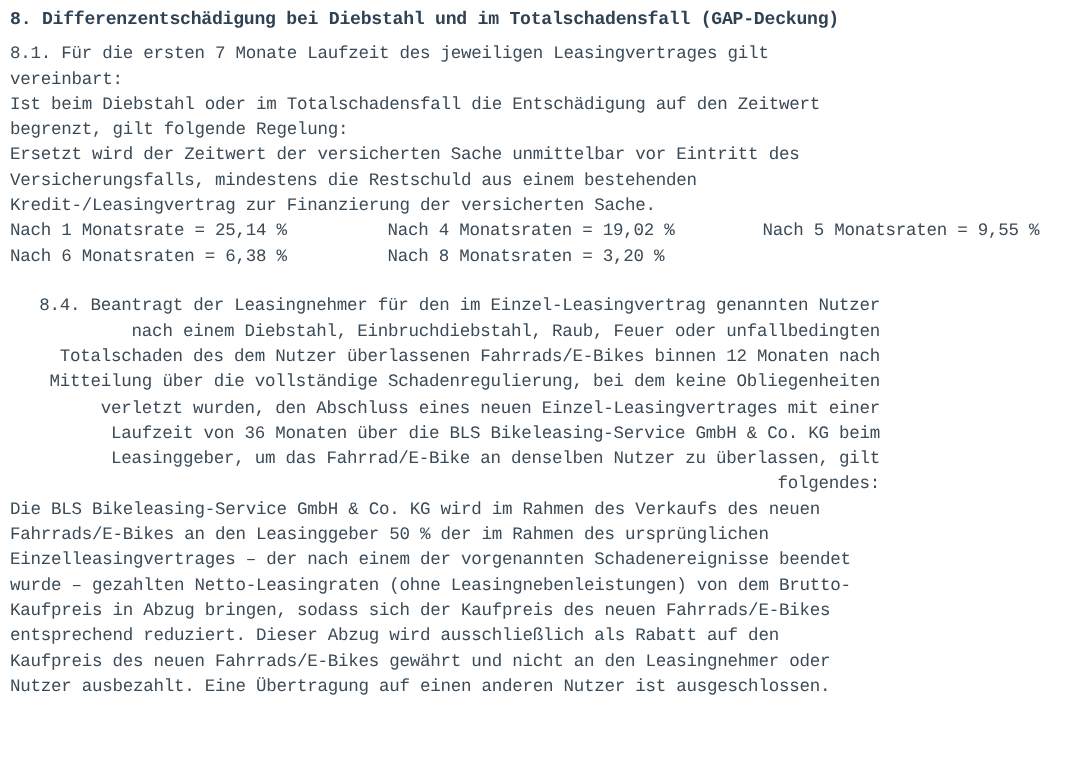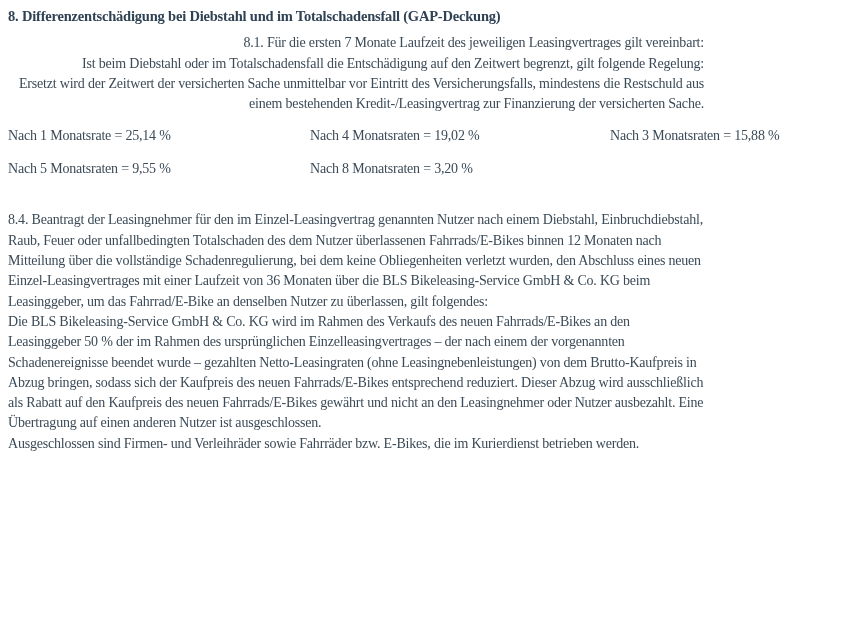--- a/index.html
+++ b/index.html
@@ -6,78 +6,76 @@
     margin: 0;
     padding: 0;
     background: #ffffff;
   }
   .doc {
     box-sizing: border-box;
     width: 712px;
     min-height: 622px;
     padding: 6px 8px 4px 8px;
     color: #3b4a57;
-    font-family: Liberation Serif, serif;
+    font-family: Liberation Mono, monospace;
     font-size: 14px;
     line-height: 20.3px;
     letter-spacing: -0.2px;
   }
   .doc h1 {
     margin: 0 0 7px 0;
     font-size: 14.5px;
     font-weight: 700;
     color: #2f4254;
     letter-spacing: -0.2px;
   }
   .doc p {
     margin: 0;
     white-space: pre-line;
   }
-  .p-81 { margin-bottom: 29px; text-align: right; }
+  .p-81 { margin-bottom: 29px; }
   .p-82 { margin-bottom: 14px; }
   .p-83 { margin-bottom: 5px; }
   .gap-table {
     display: grid;
     grid-template-columns: 302px 300px 1fr;
     column-gap: 0;
     row-gap: 0.7px;
     margin: 0 0 18px 0;
   }
   .gap-table .cell {
     white-space: nowrap;
-    margin-top: 12px;
   }
-  .p-84 { margin-bottom: 19px; }
+  .p-84 { margin-bottom: 19px; text-align: right; }
   .p-discount { margin-bottom: 23px; }
   .p-condition { margin-bottom: 16px; }
   .p-exclusion { margin-bottom: 0; }
 </style>
 </head>
 <body>
 
 <article class="doc">
 
   <h1>8. Differenzentschädigung bei Diebstahl und im Totalschadensfall (GAP-Deckung)</h1>
 
   <p class="p-81">8.1. Für die ersten 7 Monate Laufzeit des jeweiligen Leasingvertrages gilt vereinbart:
 Ist beim Diebstahl oder im Totalschadensfall die Entschädigung auf den Zeitwert begrenzt, gilt folgende Regelung:
 Ersetzt wird der Zeitwert der versicherten Sache unmittelbar vor Eintritt des Versicherungsfalls, mindestens die Restschuld aus einem bestehenden Kredit-/Leasingvertrag zur Finanzierung der versicherten Sache.</p>
 
 
 
   <div class="gap-table">
     <span class="cell">Nach 1 Monatsrate = 25,14 %</span>
     <span class="cell">Nach 4 Monatsraten = 19,02 %</span>
-    <span class="cell">Nach 3 Monatsraten = 15,88 %</span>
     <span class="cell">Nach 5 Monatsraten = 9,55 %</span>
+    <span class="cell">Nach 6 Monatsraten = 6,38 %</span>
     <span class="cell">Nach 8 Monatsraten = 3,20 %</span>
     <span class="cell"></span>
     <span class="cell"></span>
   </div>
 
   <p class="p-84">8.4. Beantragt der Leasingnehmer für den im Einzel-Leasingvertrag genannten Nutzer nach einem Diebstahl, Einbruchdiebstahl, Raub, Feuer oder unfallbedingten Totalschaden des dem Nutzer überlassenen Fahrrads/E-Bikes binnen 12 Monaten nach Mitteilung über die vollständige Schadenregulierung, bei dem keine Obliegenheiten verletzt wurden, den Abschluss eines neuen Einzel-Leasingvertrages mit einer Laufzeit von 36 Monaten über die BLS Bikeleasing-Service GmbH &amp; Co. KG beim Leasinggeber, um das Fahrrad/E-Bike an denselben Nutzer zu überlassen, gilt folgendes:</p>
 
   <p class="p-discount">Die BLS Bikeleasing-Service GmbH &amp; Co. KG wird im Rahmen des Verkaufs des neuen Fahrrads/E-Bikes an den Leasinggeber 50 % der im Rahmen des ursprünglichen Einzelleasingvertrages – der nach einem der vorgenannten Schadenereignisse beendet wurde – gezahlten Netto-Leasingraten (ohne Leasingnebenleistungen) von dem Brutto-Kaufpreis in Abzug bringen, sodass sich der Kaufpreis des neuen Fahrrads/E-Bikes entsprechend reduziert. Dieser Abzug wird ausschließlich als Rabatt auf den Kaufpreis des neuen Fahrrads/E-Bikes gewährt und nicht an den Leasingnehmer oder Nutzer ausbezahlt. Eine Übertragung auf einen anderen Nutzer ist ausgeschlossen.</p>
 
 
-  <p class="p-exclusion">Ausgeschlossen sind Firmen- und Verleihräder sowie Fahrräder bzw. E-Bikes, die im Kurierdienst betrieben werden.</p>
 
 </article>
 
 </body></html>

